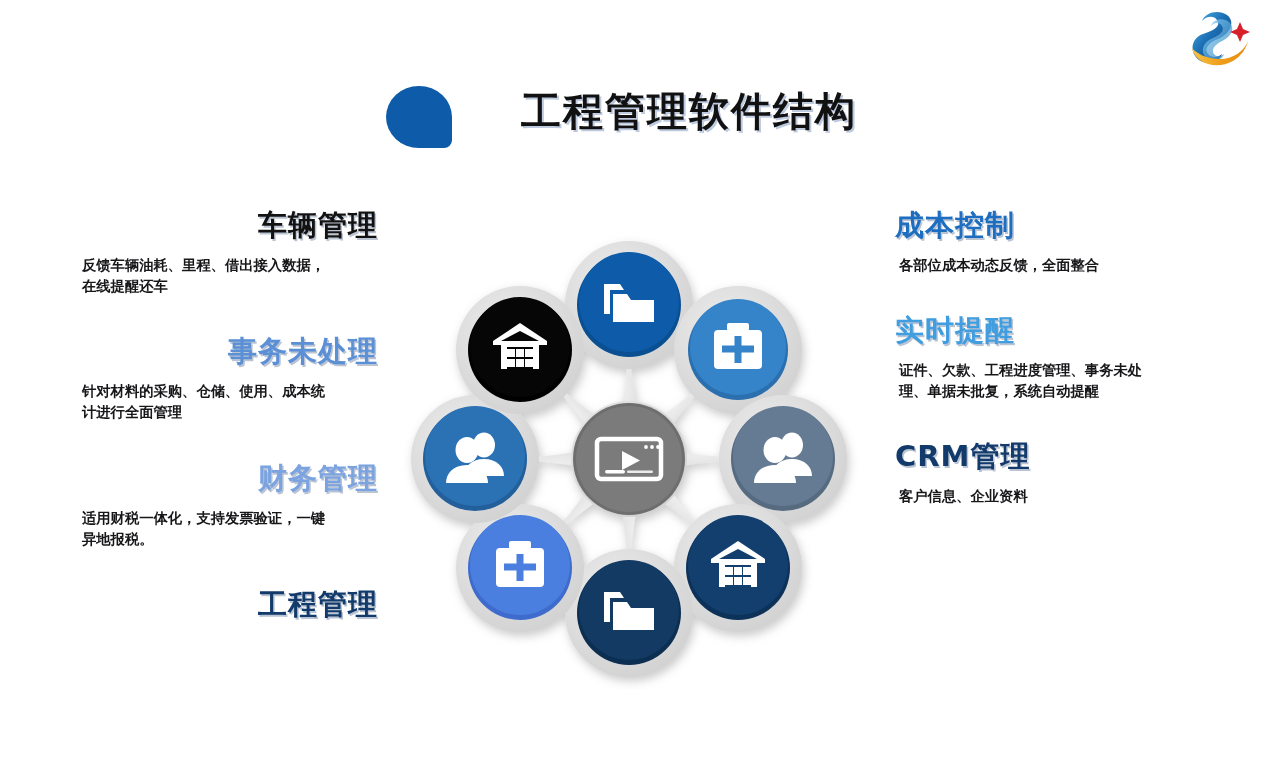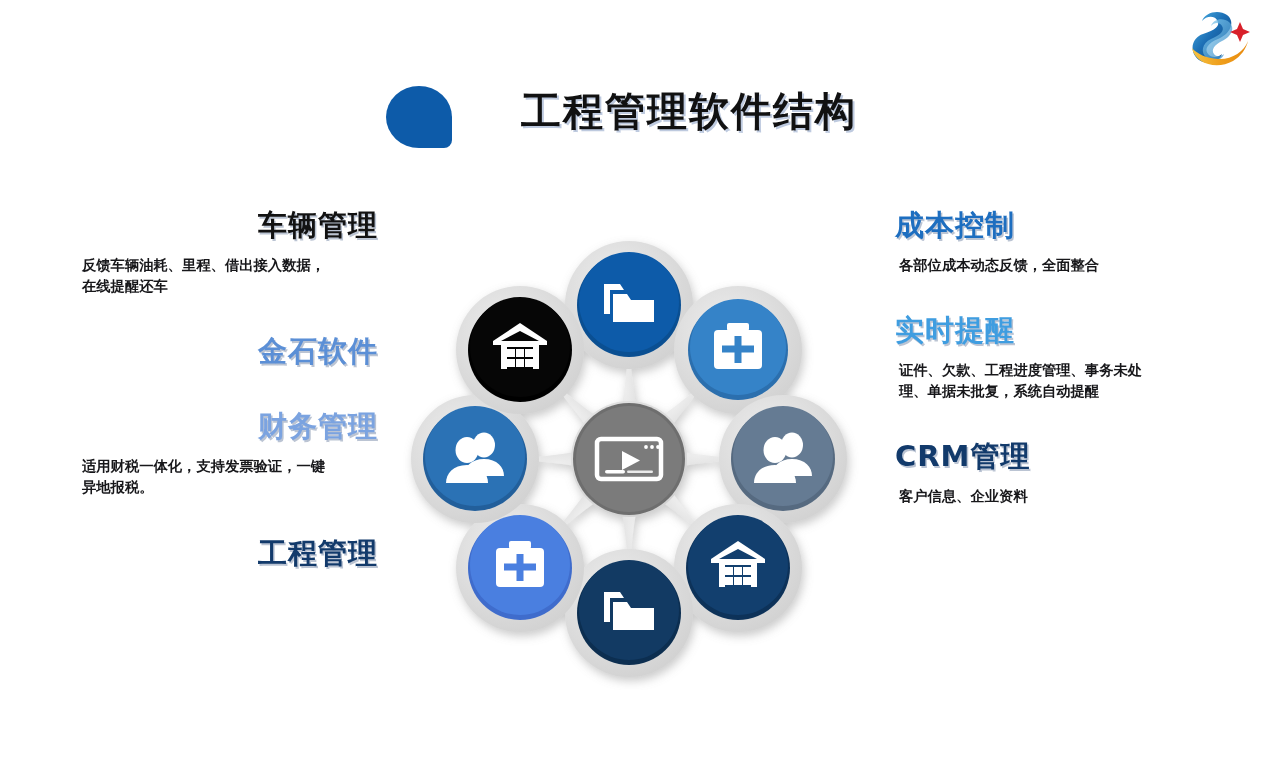--- a/index.html
+++ b/index.html
@@ -148,21 +148,22 @@
   <div id="title-droplet" style="background: rgb(13, 91, 169);"></div>
   <div id="page-title" style="color: rgb(17, 17, 17);">工程管理软件结构</div>
 </div>
 
 <div class="feature-col" id="features-left">
   <div class="feature-item">
     <div class="feature-heading" style="color: rgb(18, 18, 18);">车辆管理</div>
     <div class="feature-desc">反馈车辆油耗、里程、借出接入数据，在线提醒还车</div>
   </div>
   <div class="feature-item">
-    <div class="feature-heading" style="color: rgb(91, 143, 214);">金石软件</div>
+    <div class="feature-heading" style="color: rgb(91, 143, 214);">事务未处理</div>
+    <div class="feature-desc">针对材料的采购、仓储、使用、成本统计进行全面管理</div>
   </div>
   <div class="feature-item">
     <div class="feature-heading" style="color: rgb(123, 163, 224);">财务管理</div>
     <div class="feature-desc">适用财税一体化，支持发票验证，一键异地报税。</div>
   </div>
   <div class="feature-item">
     <div class="feature-heading" style="color: rgb(18, 58, 107);">工程管理</div>
   </div>
 </div>
 

